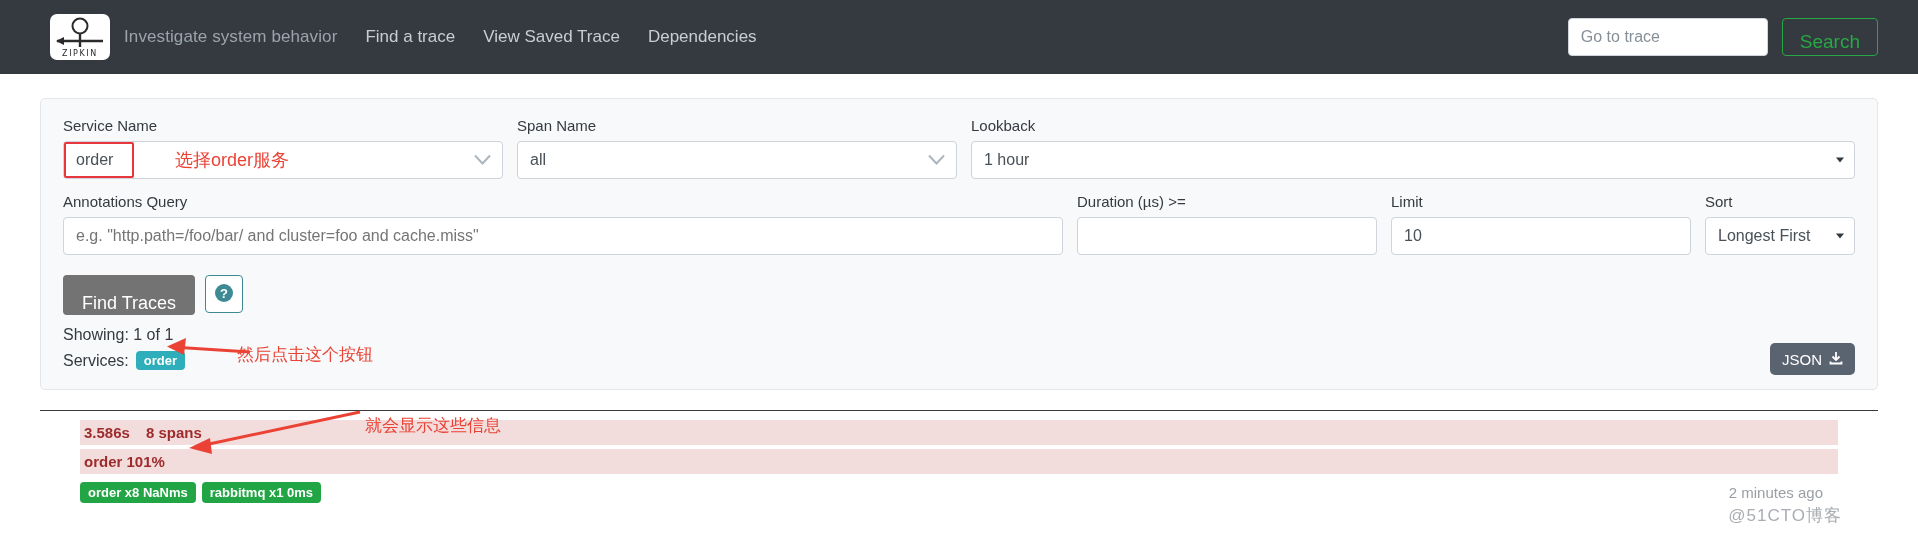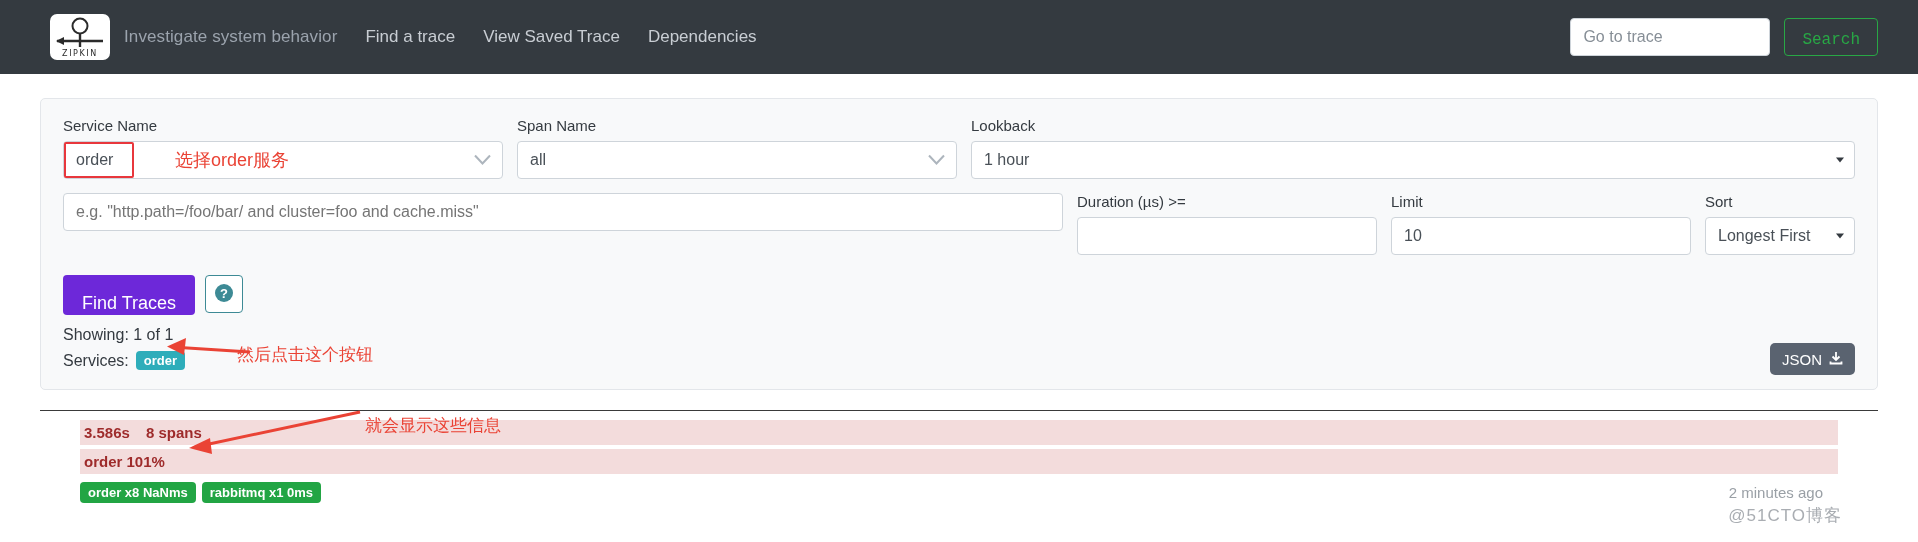--- a/index.html
+++ b/index.html
@@ -63,23 +63,23 @@
     margin-left: 8px;
   }
   .goto-input::placeholder { color: #868e96; }
   .search-btn {
     height: 38px;
     padding: 12px 17px;
     border: 1px solid #28a745;
     border-radius: 4px;
     background: transparent;
     color: #28a745;
-    font-size: 16px;
+    font-size: 19px;
     cursor: pointer;
-    font-family: Liberation Mono, monospace;
+    font-family: Liberation Sans, sans-serif;
   }
 
   
   .page { padding: 24px 40px 0 40px; position: relative; }
   .panel {
     border: 1px solid #e3e6ea;
     border-radius: 5px;
     background: #f8f9fa;
     padding: 18px 22px 16px 22px;
     position: relative;
@@ -148,21 +148,21 @@
     transform: translateY(-50%);
     color: #ea4335;
     font-size: 18px;
     white-space: nowrap;
     pointer-events: none;
   }
 
   
   .actions { margin-top: 20px; display: flex; align-items: flex-start; gap: 10px; }
   .find-btn {
-    background: #6d28d9;
+    background: #737373;
     color: #fff;
     border: none;
     border-radius: 4px;
     height: 40px;
     padding: 18px 19px;
     font-size: 18px;
     cursor: pointer;
     font-family: "Liberation Sans", sans-serif;
   }
   .help-btn {
@@ -315,20 +315,21 @@
         <div class="sel">
           <div class="ctl">1 hour</div>
           <span class="caret"></span>
         </div>
       </div>
     </div>
 
     <div class="form-row">
 
       <div class="fld w-annot">
+        <label class="fld-label">Annotations Query</label>
         <input class="ctl" type="text" placeholder="e.g. &quot;http.path=/foo/bar/ and cluster=foo and cache.miss&quot;" style="">
       </div>
 
       <div class="fld w-duration">
         <label class="fld-label">Duration (µs) &gt;=</label>
         <input class="ctl" type="text" placeholder="" style="">
       </div>
 
       <div class="fld w-limit">
         <label class="fld-label">Limit</label>

